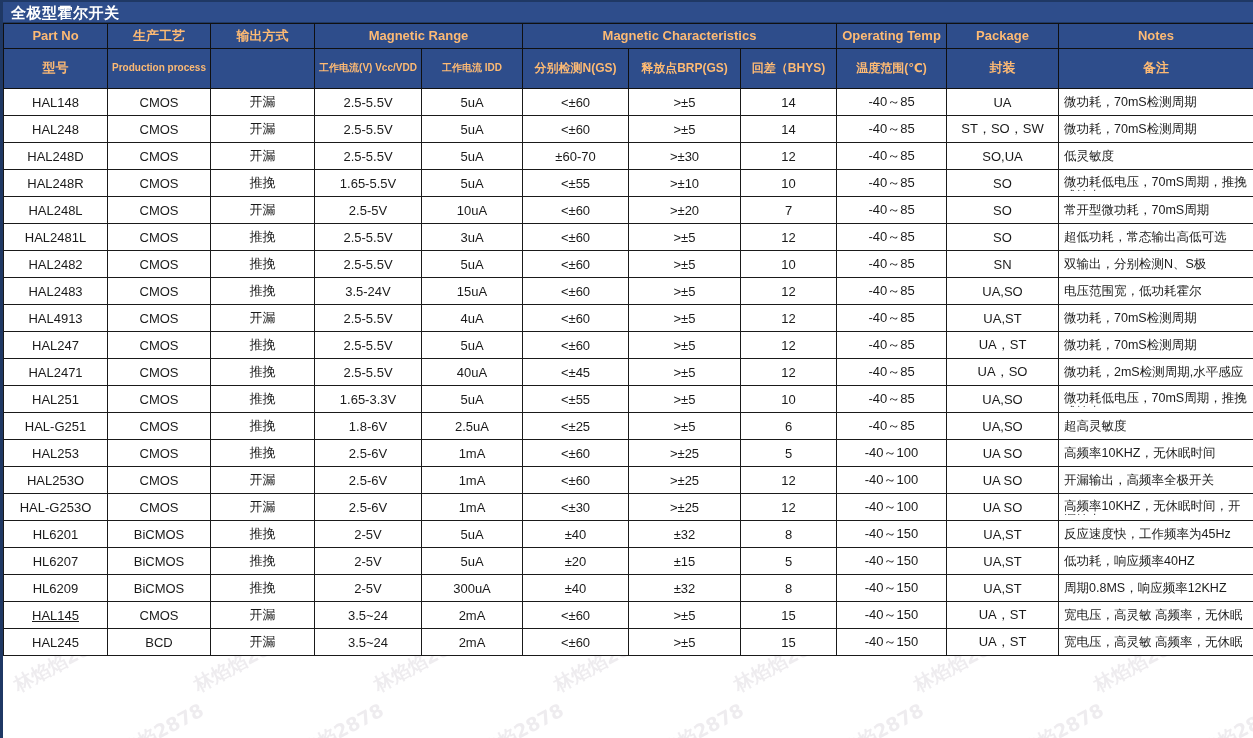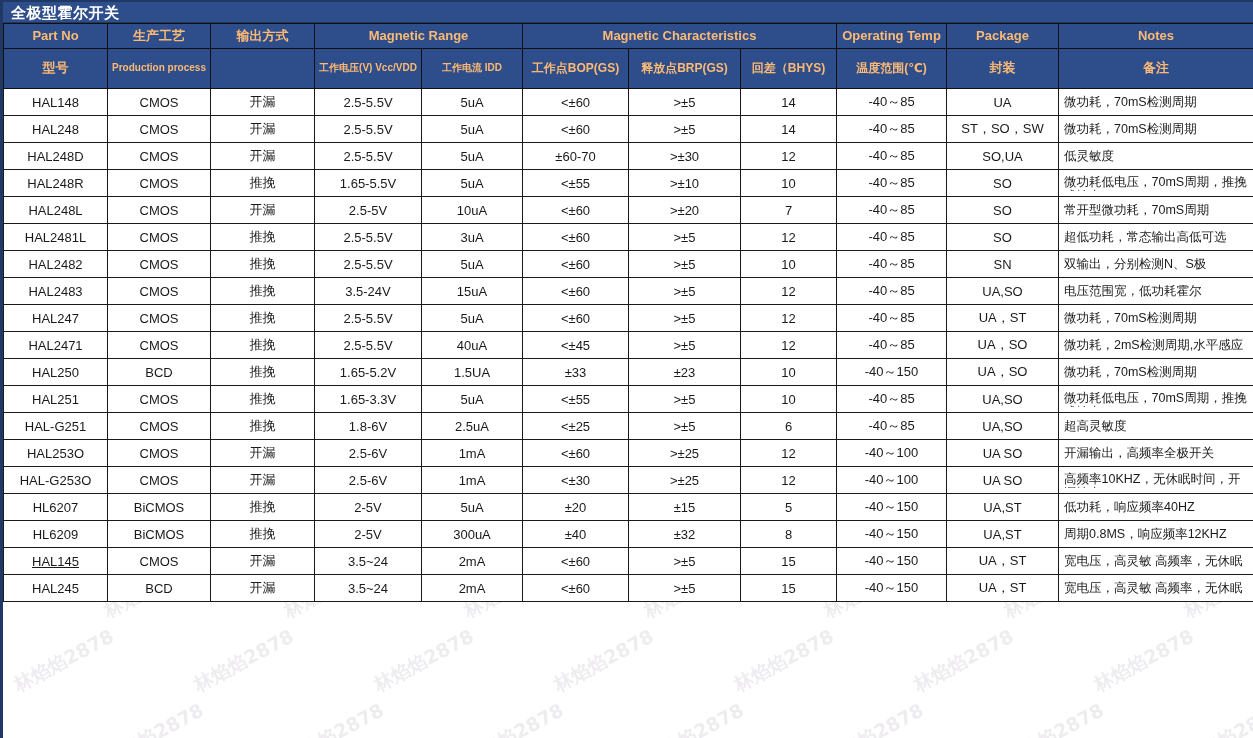--- a/index.html
+++ b/index.html
@@ -226,23 +226,23 @@
         <th>
             <span class="clip">Operating Temp</span>
           </th>
         <th>Package</th>
         <th>Notes</th>
       </tr>
       <tr class="r2">
         <th>型号</th>
         <th class="small">Production process</th>
         <th></th>
-        <th class="small">工作电压(V) Vcc/VDD</th>
+        <th class="small">工作电流(V) Vcc/VDD</th>
         <th class="small">工作电流 IDD</th>
-        <th class="tiny">工作点BOP(GS)</th>
+        <th class="tiny">分别检测N(GS)</th>
         <th class="tiny">释放点BRP(GS)</th>
         <th class="tiny">回差（BHYS)</th>
         <th class="tiny">温度范围(℃)</th>
         <th>封装</th>
         <th>备注</th>
       </tr>
     </thead>
     <tbody id="tbody">
         <tr>
           <td class="part"><span>HAL148</span></td>
@@ -358,20 +358,35 @@
           <td>&lt;±60</td>
           <td>&gt;±5</td>
           <td>12</td>
           <td>-40～85</td>
           <td>UA,SO</td>
           <td class="notes">
             <span class="inner">电压范围宽，低功耗霍尔</span>
           </td>
         </tr>
         <tr>
+          <td class="part"><span>HAL4913</span></td>
+          <td>CMOS</td>
+          <td>开漏</td>
+          <td>2.5-5.5V</td>
+          <td>4uA</td>
+          <td>&lt;±60</td>
+          <td>&gt;±5</td>
+          <td>12</td>
+          <td>-40～85</td>
+          <td>UA,ST</td>
+          <td class="notes">
+            <span class="inner">微功耗，70mS检测周期</span>
+          </td>
+        </tr>
+        <tr>
           <td class="part"><span>HAL247</span></td>
           <td>CMOS</td>
           <td>推挽</td>
           <td>2.5-5.5V</td>
           <td>5uA</td>
           <td>&lt;±60</td>
           <td>&gt;±5</td>
           <td>12</td>
           <td>-40～85</td>
           <td>UA，ST</td>
@@ -385,35 +400,20 @@
           <td>推挽</td>
           <td>2.5-5.5V</td>
           <td>40uA</td>
           <td>&lt;±45</td>
           <td>&gt;±5</td>
           <td>12</td>
           <td>-40～85</td>
           <td>UA，SO</td>
           <td class="notes">
             <span class="inner">微功耗，2mS检测周期,水平感应</span>
-          </td>
-        </tr>
-        <tr>
-          <td class="part"><span>HAL250</span></td>
-          <td>BCD</td>
-          <td>推挽</td>
-          <td>1.65-5.2V</td>
-          <td>1.5UA</td>
-          <td>±33</td>
-          <td>±23</td>
-          <td>10</td>
-          <td>-40～150</td>
-          <td>UA，SO</td>
-          <td class="notes">
-            <span class="inner">微功耗，70mS检测周期</span>
           </td>
         </tr>
         <tr>
           <td class="part"><span>HAL251</span></td>
           <td>CMOS</td>
           <td>推挽</td>
           <td>1.65-3.3V</td>
           <td>5uA</td>
           <td>&lt;±55</td>
           <td>&gt;±5</td>
@@ -430,20 +430,35 @@
           <td>推挽</td>
           <td>1.8-6V</td>
           <td>2.5uA</td>
           <td>&lt;±25</td>
           <td>&gt;±5</td>
           <td>6</td>
           <td>-40～85</td>
           <td>UA,SO</td>
           <td class="notes">
             <span class="inner">超高灵敏度</span>
+          </td>
+        </tr>
+        <tr>
+          <td class="part"><span>HAL253</span></td>
+          <td>CMOS</td>
+          <td>推挽</td>
+          <td>2.5-6V</td>
+          <td>1mA</td>
+          <td>&lt;±60</td>
+          <td>&gt;±25</td>
+          <td>5</td>
+          <td>-40～100</td>
+          <td>UA SO</td>
+          <td class="notes">
+            <span class="inner">高频率10KHZ，无休眠时间</span>
           </td>
         </tr>
         <tr>
           <td class="part"><span>HAL253O</span></td>
           <td>CMOS</td>
           <td>开漏</td>
           <td>2.5-6V</td>
           <td>1mA</td>
           <td>&lt;±60</td>
           <td>&gt;±25</td>
@@ -460,20 +475,35 @@
           <td>开漏</td>
           <td>2.5-6V</td>
           <td>1mA</td>
           <td>&lt;±30</td>
           <td>&gt;±25</td>
           <td>12</td>
           <td>-40～100</td>
           <td>UA SO</td>
           <td class="notes">
             <span class="inner">高频率10KHZ，无休眠时间，开漏输出</span>
+          </td>
+        </tr>
+        <tr>
+          <td class="part"><span>HL6201</span></td>
+          <td>BiCMOS</td>
+          <td>推挽</td>
+          <td>2-5V</td>
+          <td>5uA</td>
+          <td>±40</td>
+          <td>±32</td>
+          <td>8</td>
+          <td>-40～150</td>
+          <td>UA,ST</td>
+          <td class="notes">
+            <span class="inner">反应速度快，工作频率为45Hz</span>
           </td>
         </tr>
         <tr>
           <td class="part"><span>HL6207</span></td>
           <td>BiCMOS</td>
           <td>推挽</td>
           <td>2-5V</td>
           <td>5uA</td>
           <td>±20</td>
           <td>±15</td>

